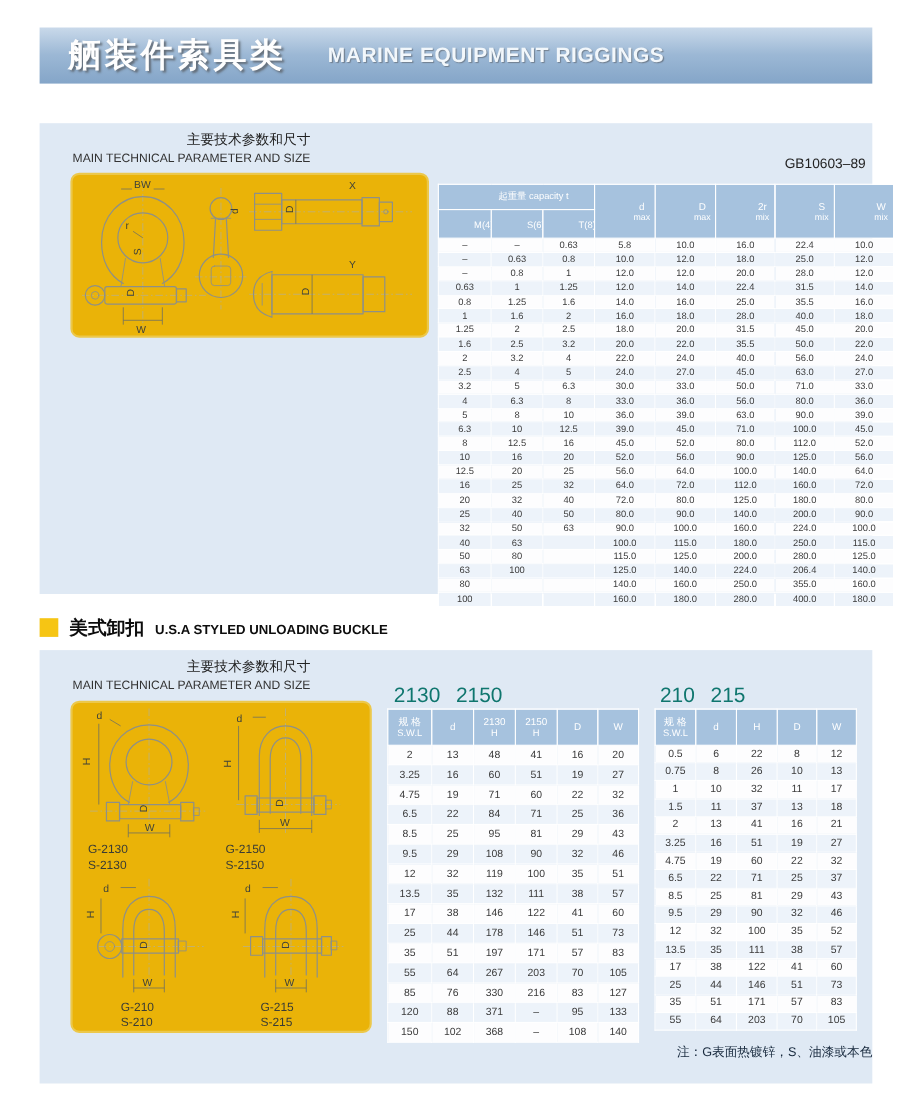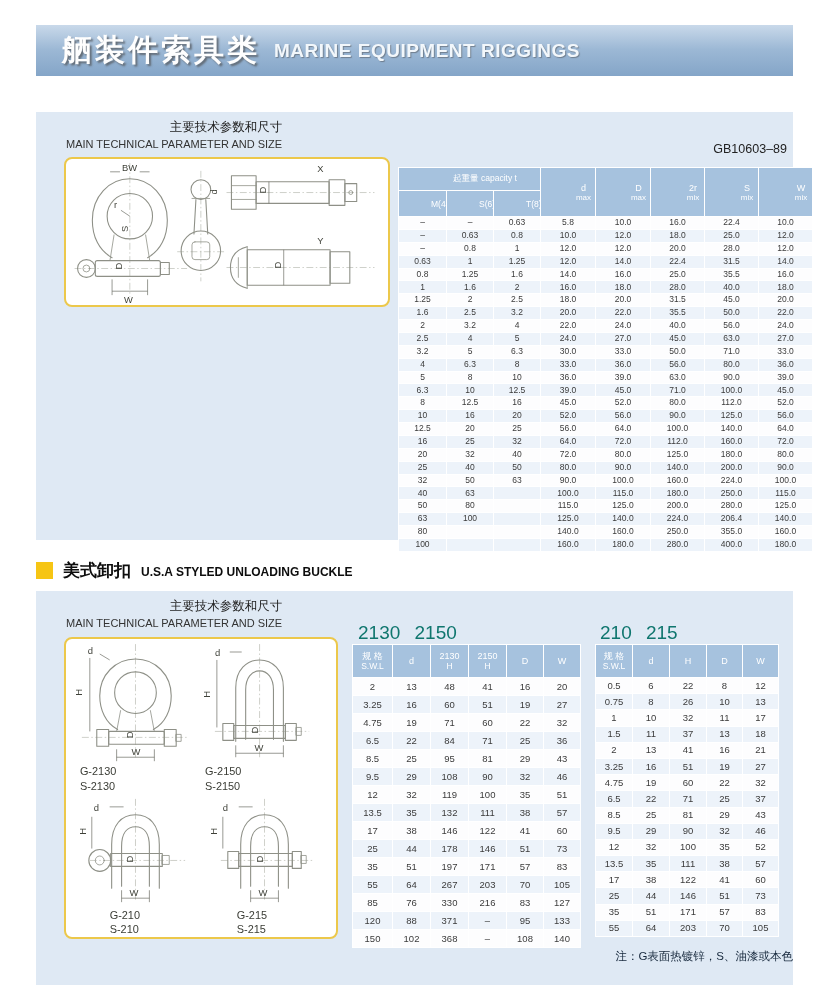--- a/index.html
+++ b/index.html
@@ -1,39 +1,39 @@
 <!DOCTYPE html>
 <html><head>
 <meta charset="utf-8">
 <style>
   html,body{margin:0;padding:0;background:#fff;}
   .page{position:relative;width:830px;height:1000px;background:#fff;overflow:hidden;
         font-family:"Liberation Sans","DejaVu Sans",sans-serif;}
   
   .banner{position:absolute;left:36px;top:25px;width:757px;height:51px;
           background:linear-gradient(180deg,#c9d9ea 0%,#9cb8d5 48%,#84a5c8 100%);
-          display:flex;align-items:center;padding-left:26px;box-sizing:border-box;}
+          display:flex;align-items:center;padding-left:26px;box-sizing:border-box;gap:24px;}
   .banner-zh{font-size:30px;font-weight:bold;color:#fefefe;letter-spacing:3px;
              text-shadow:2px 2px 2px rgba(96,104,114,.95);}
   .banner-en{font-size:19px;font-weight:bold;color:#f2f7fb;margin-left:14px;letter-spacing:.5px;
              text-shadow:1px 1px 1px rgba(96,104,114,.7);}
   
   .sec-head{position:absolute;left:36px;display:flex;align-items:center;}
   .bullet{width:17px;height:17px;background:#f6c514;margin-right:10px;flex:none;}
   .sec-zh{font-size:17px;font-weight:bold;color:#0d0d0d;}
   .sec-en{font-size:12px;font-weight:bold;color:#0d0d0d;margin-left:10px;padding-top:3px;}
   
   .panel{position:absolute;left:36px;width:757px;background:#dfe9f4;}
   .panel1{top:112px;height:428px;}
   .panel2{top:591px;height:394px;}
   .param{position:absolute;left:30px;top:7px;}
   .param-zh{font-size:12.5px;color:#222;margin-bottom:2px;text-align:right;}
   .param-en{font-size:11px;color:#333;}
   .standard{position:absolute;right:6px;top:30px;font-size:12.5px;color:#222;}
-  .draw-box{position:absolute;background:#ffffff;border:2px solid #ecc84b;border-radius:8px;box-sizing:border-box;}
+  .draw-box{position:absolute;background:#eab308;border:2px solid #ecc84b;border-radius:8px;box-sizing:border-box;}
   .box1{left:28px;top:45px;width:326px;height:150px;}
   .box2{left:28px;top:46px;width:274px;height:302px;}
   
   table{border-collapse:collapse;position:absolute;table-layout:fixed;}
   th,td{text-align:center;vertical-align:middle;border:1px solid #fff;overflow:hidden;}
   thead th{background:#a6c2de;color:#fff;font-weight:normal;}
   tbody td{color:#3b3b3b;background:#fdfdfe;}
   tbody tr:nth-child(even) td{background:#edf3fa;}
   .h1l,.h2l{display:block;}
   .t1{left:362px;top:55px;width:414px;}

